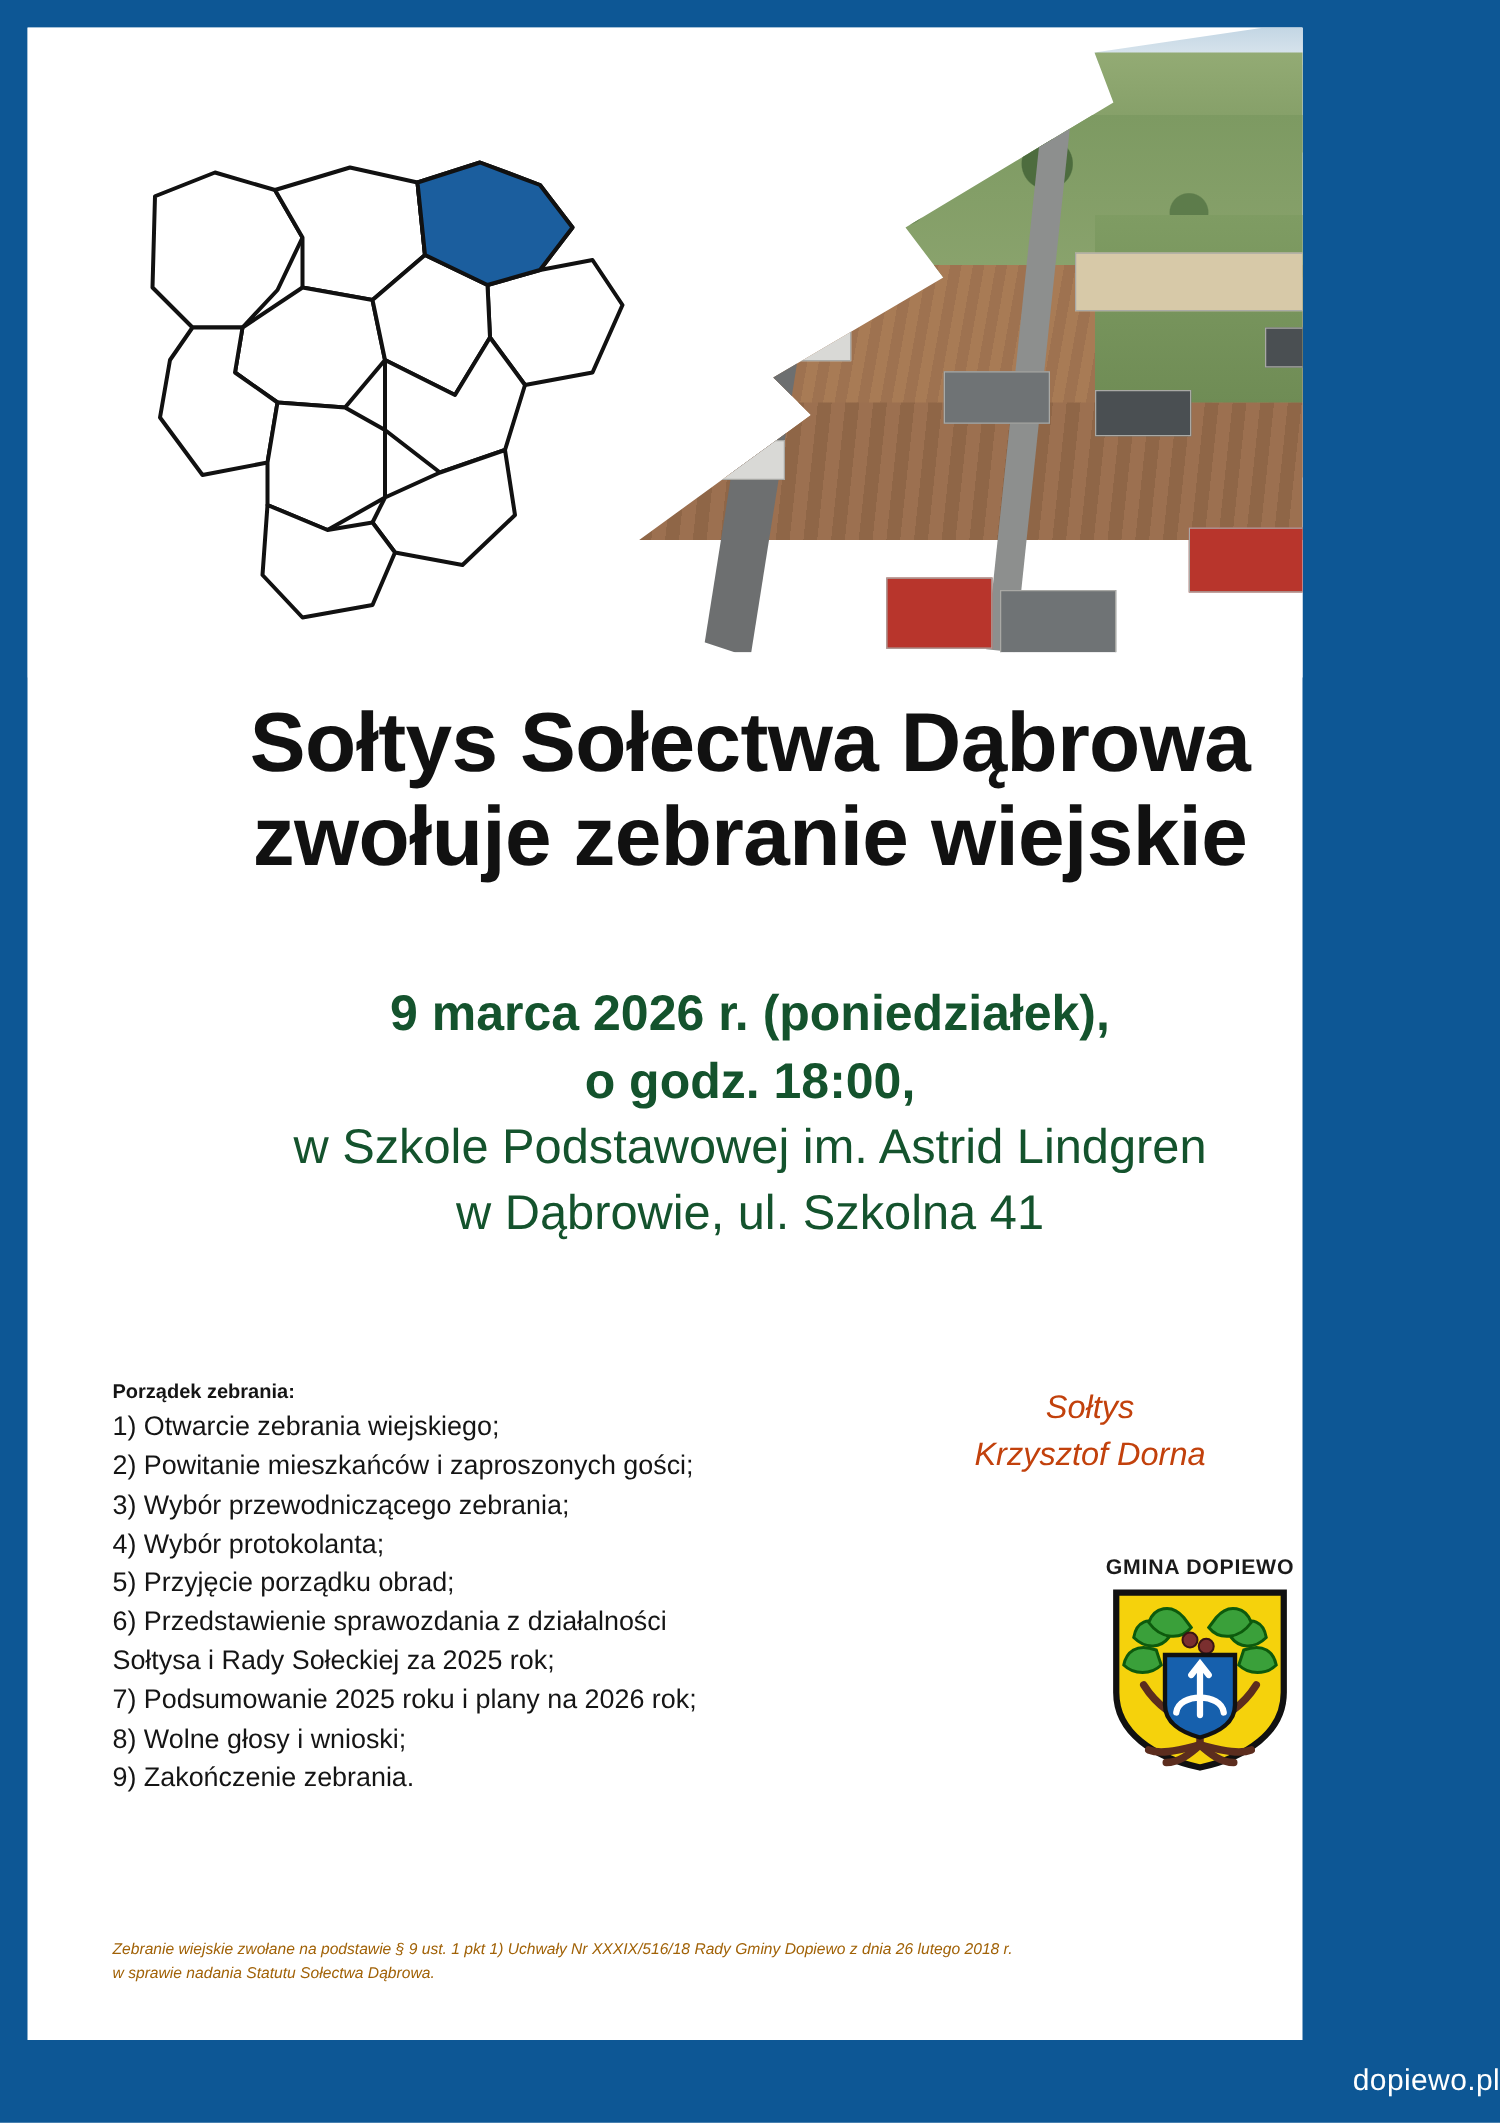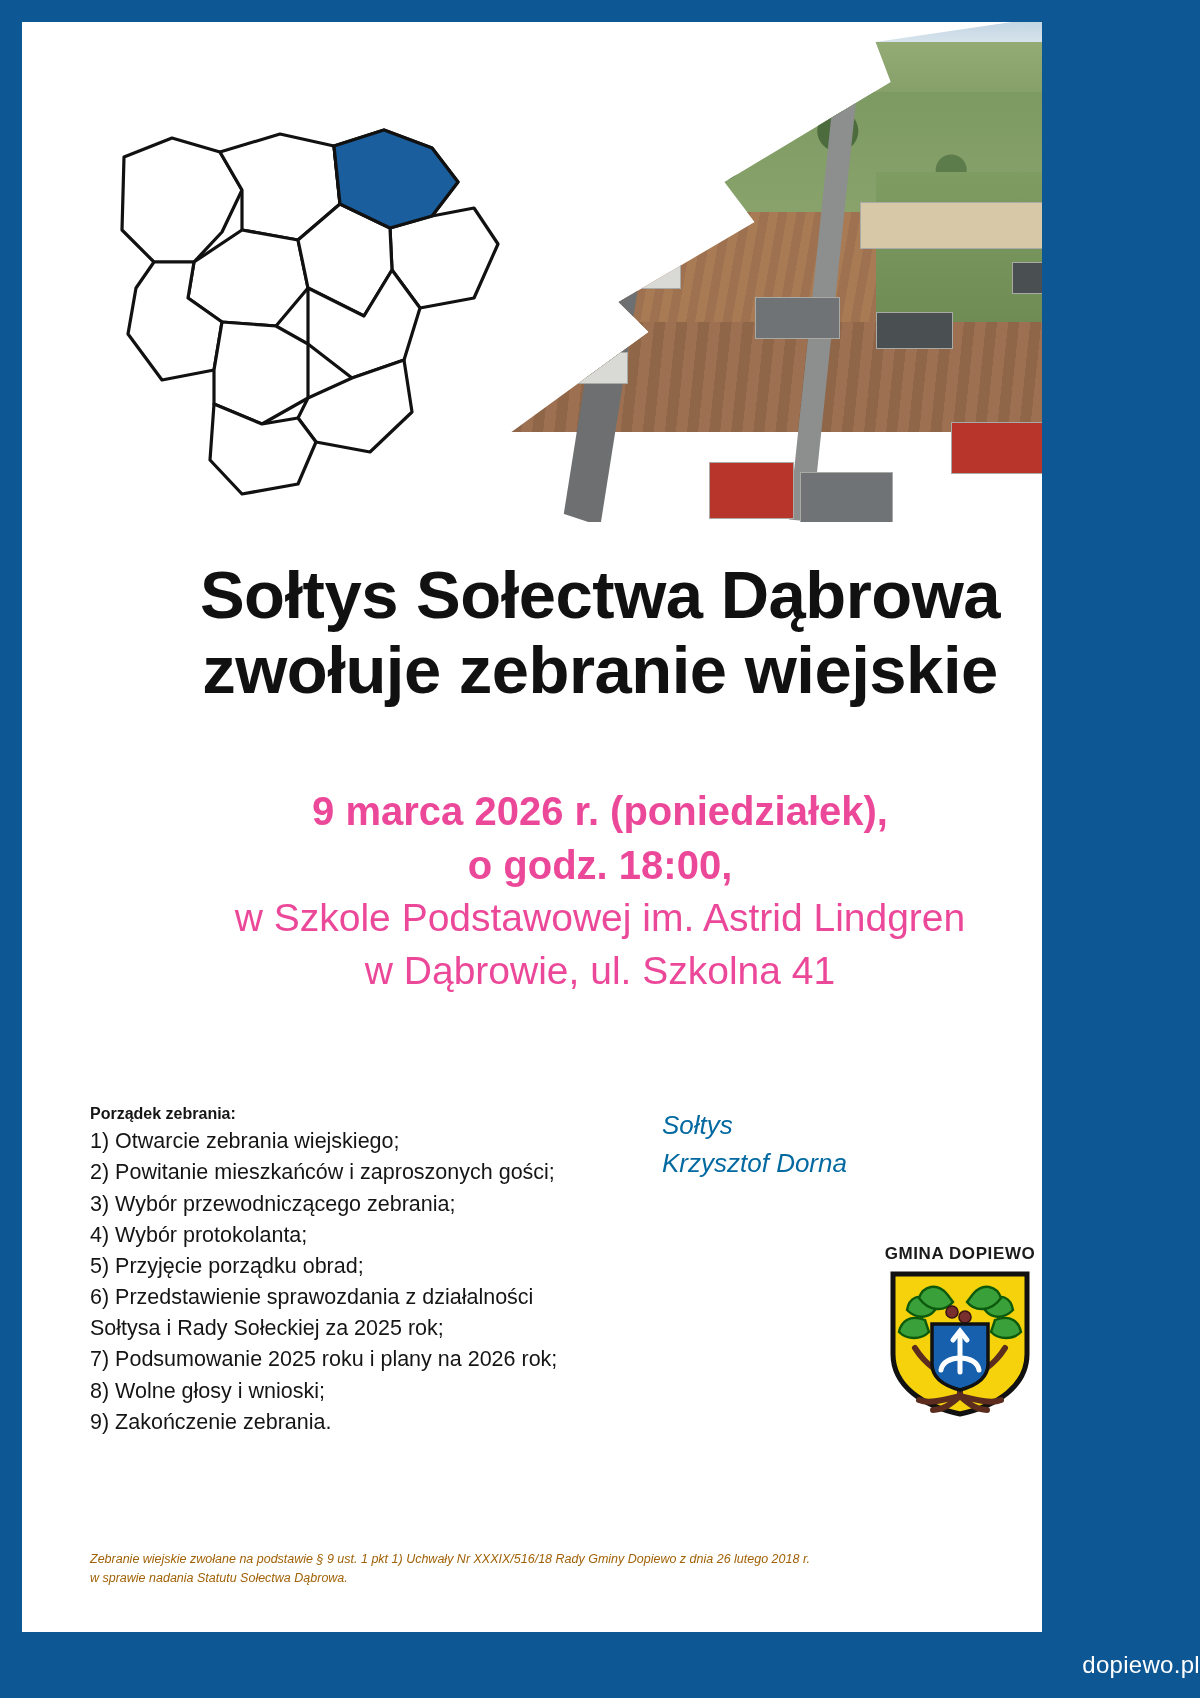--- a/index.html
+++ b/index.html
@@ -70,39 +70,39 @@
   
   .headline{
     position:absolute;left:0;top:535px;width:1156px;
     text-align:center;
     font-weight:bold;color:#111111;
     font-size:67px;line-height:1.12;
     letter-spacing:-0.5px;
   }
   .when{
     position:absolute;left:0;top:762px;width:1156px;
-    text-align:center;color:#ec4899;
+    text-align:center;color:#14532d;
     font-size:40px;line-height:1.35;
   }
   .when .b{font-weight:bold;display:block;}
   .when .n{font-weight:normal;display:block;font-size:39px;}
 
   
   .agenda{
     position:absolute;left:68px;top:1080px;width:530px;
     color:#151515;font-size:21.5px;line-height:1.45;
   }
   .agenda-title{font-weight:bold;font-size:16px;margin-bottom:1px;}
   .agenda ol{list-style:none;margin:0;padding:0;}
   .agenda li{white-space:pre-line;}
 
   
   .signature{
     position:absolute;left:640px;top:1085px;width:420px;
-    text-align:left;font-style:italic;color:#0369a1;
+    text-align:center;font-style:italic;color:#c2410c;
     font-size:26px;line-height:1.45;
   }
 
   
   .crest{position:absolute;left:838px;top:1222px;width:200px;height:180px;}
   .crest-title{
     text-align:center;font-weight:bold;font-size:17px;color:#1a1a1a;
     letter-spacing:.6px;margin-bottom:4px;
   }
   .crest svg{display:block;margin:0 auto;}

